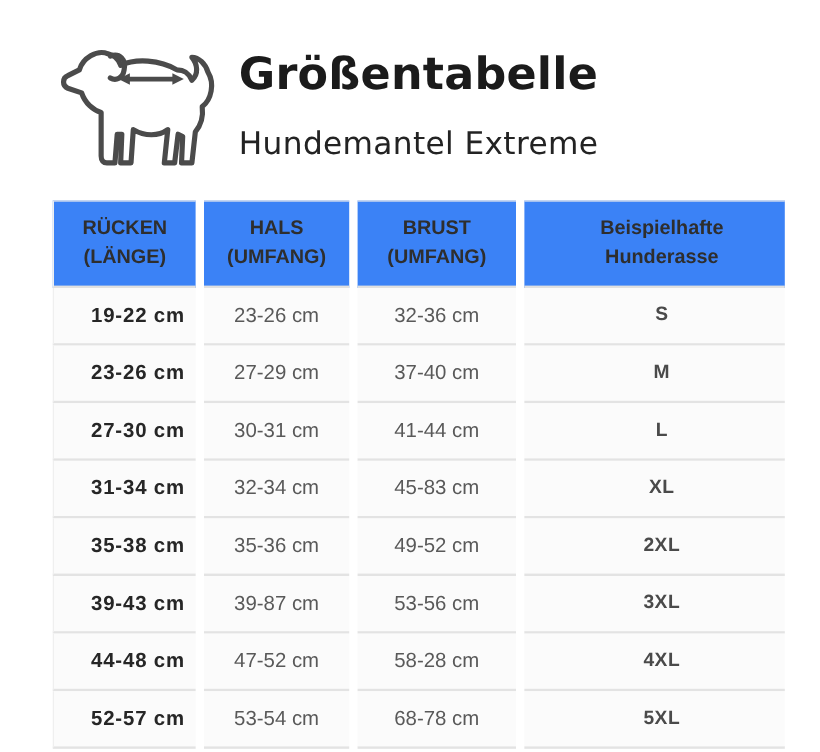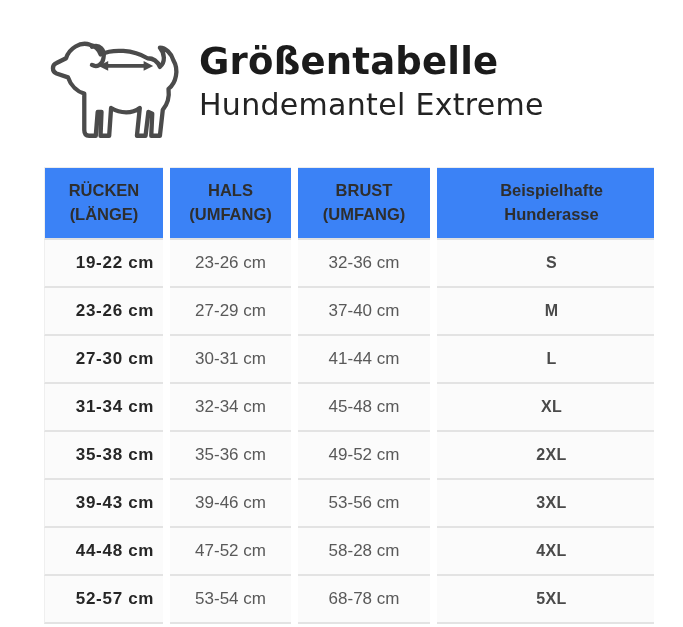--- a/index.html
+++ b/index.html
@@ -11,22 +11,22 @@
   .page{position:relative;width:654px;height:627px;overflow:hidden;background:#ffffff;}
 
   
   .dog-icon{position:absolute;left:46px;top:32px;width:134px;height:108px;}
   .titles{position:absolute;left:199px;top:42px;}
   .page-title{
     margin:0;font-family:"DejaVu Sans","Liberation Sans",sans-serif;
     font-size:37px;font-weight:bold;color:#1b1b1b;letter-spacing:0.2px;line-height:1.1;
   }
   .page-subtitle{
-    margin-top:4px;font-family:"DejaVu Sans","Liberation Sans",sans-serif;
-    font-size:30px;font-weight:400;color:#232323;letter-spacing:0.3px;
+    margin-top:22px;font-family:"DejaVu Sans","Liberation Sans",sans-serif;
+    font-size:26px;font-weight:400;color:#232323;letter-spacing:0.3px;
   }
 
   
   table.size-table{
     position:absolute;left:37px;top:167px;width:640px;
     border-collapse:separate;border-spacing:7px 0;table-layout:fixed;
   }
   col.c1{width:119px;} col.c2{width:121px;} col.c3{width:132px;} col.c4{width:233px;}
   th{
     background:#3b82f6;height:70px;vertical-align:middle;text-align:center;
@@ -114,32 +114,32 @@
         </tr>
         <tr>
           <td class="col-0">27-30 cm</td>
           <td class="col-1">30-31 cm</td>
           <td class="col-2">41-44 cm</td>
           <td class="col-3">L</td>
         </tr>
         <tr>
           <td class="col-0">31-34 cm</td>
           <td class="col-1">32-34 cm</td>
-          <td class="col-2">45-48 cm</td>
+          <td class="col-2">45-83 cm</td>
           <td class="col-3">XL</td>
         </tr>
         <tr>
           <td class="col-0">35-38 cm</td>
           <td class="col-1">35-36 cm</td>
           <td class="col-2">49-52 cm</td>
           <td class="col-3">2XL</td>
         </tr>
         <tr>
           <td class="col-0">39-43 cm</td>
-          <td class="col-1">39-46 cm</td>
+          <td class="col-1">39-87 cm</td>
           <td class="col-2">53-56 cm</td>
           <td class="col-3">3XL</td>
         </tr>
         <tr>
           <td class="col-0">44-48 cm</td>
           <td class="col-1">47-52 cm</td>
           <td class="col-2">58-28 cm</td>
           <td class="col-3">4XL</td>
         </tr>
         <tr>

